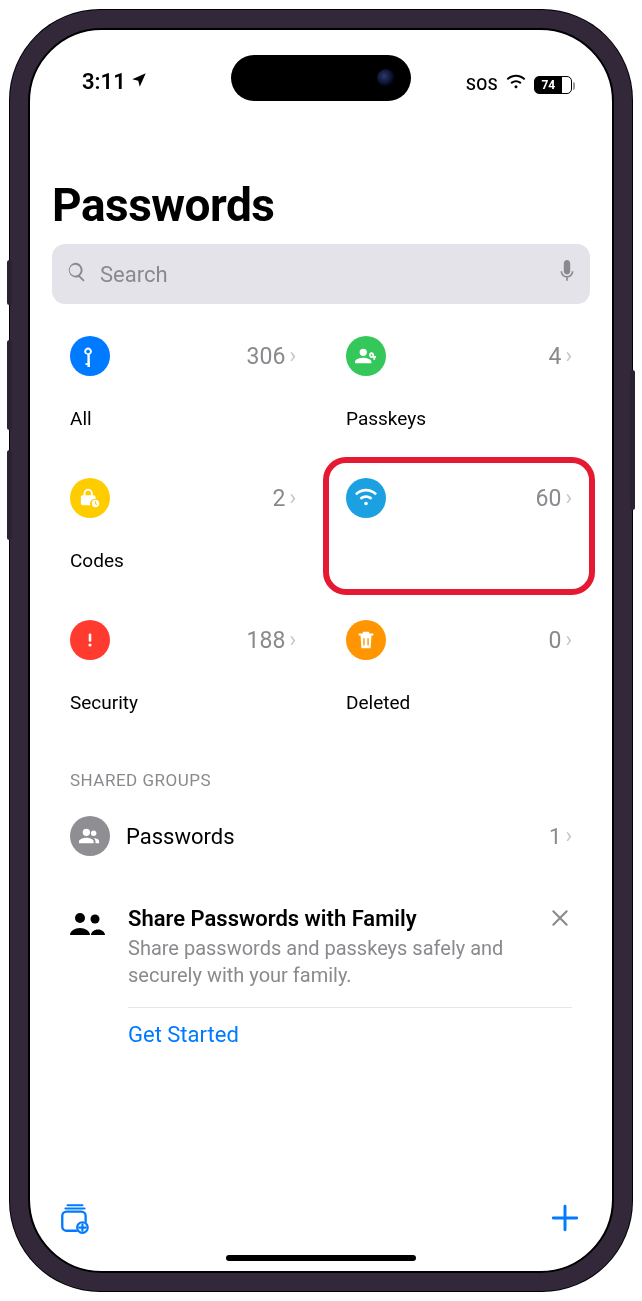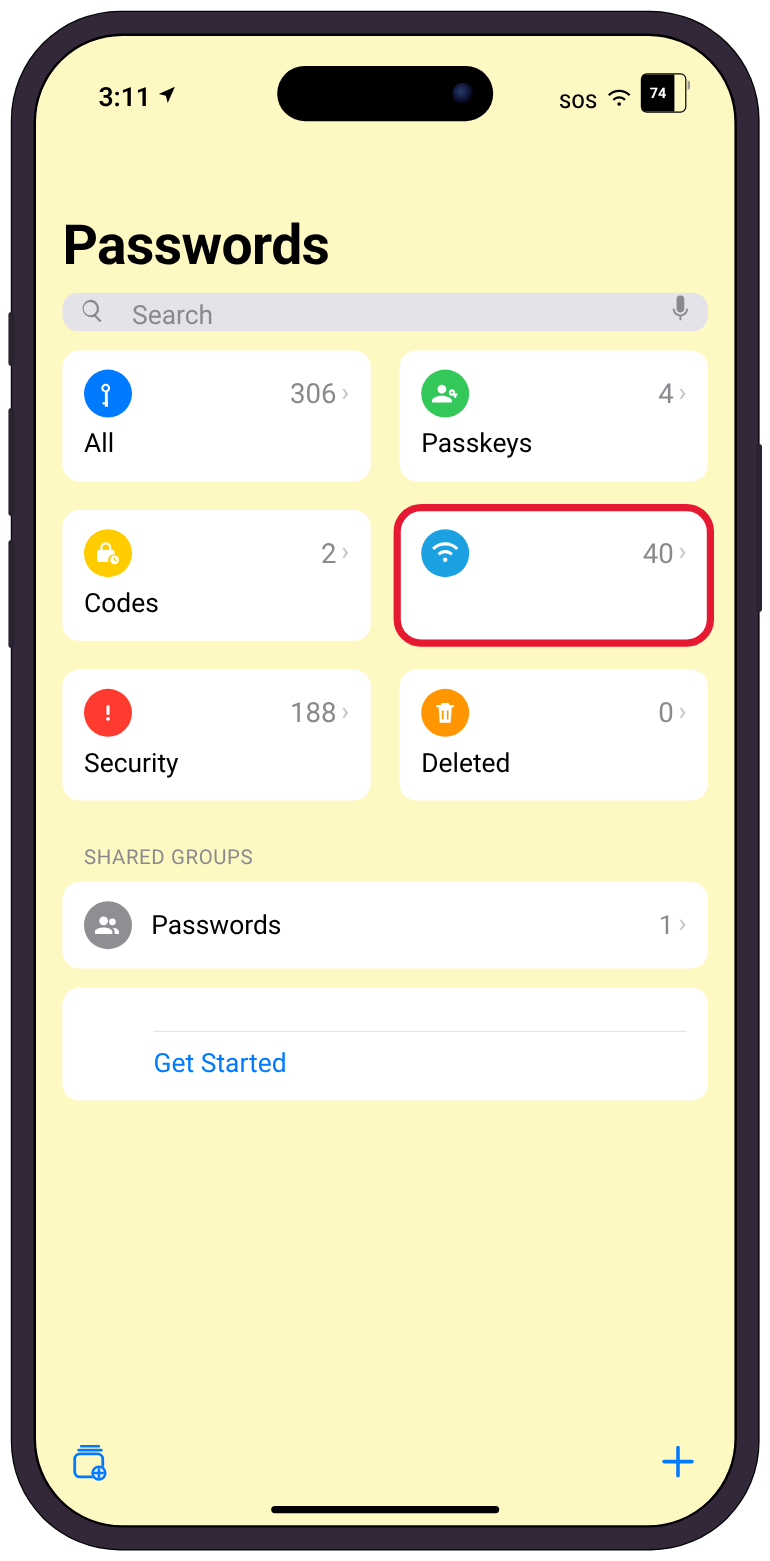--- a/index.html
+++ b/index.html
@@ -1,46 +1,46 @@
 <!DOCTYPE html>
 <html><head>
   <meta charset="utf-8">
   <style>
     * { margin: 0; padding: 0; box-sizing: border-box; font-family: -apple-system, BlinkMacSystemFont, "Segoe UI", Roboto, Helvetica, Arial, sans-serif; }
     body { background: #fff; display: flex; justify-content: center; padding: 10px; }
     .phone { width: 622px; height: 1281px; border-radius: 90px; background: #32283a; padding: 18px; position: relative; box-shadow: 0 0 0 1px #000; }
-    .phone-inner { width: 100%; height: 100%; border-radius: 74px; background: #fef9c3; overflow: hidden; position: relative; border: 2px solid #000; }
+    .phone-inner { width: 100%; height: 100%; border-radius: 74px; background: #ffffff; overflow: hidden; position: relative; border: 2px solid #000; }
     .side-btn { position: absolute; background: #2a2230; border-radius: 3px; }
     .sb1 { left: -3px; top: 250px; width: 5px; height: 45px; }
     .sb2 { left: -3px; top: 330px; width: 5px; height: 90px; }
     .sb3 { left: -3px; top: 440px; width: 5px; height: 90px; }
     .sb4 { right: -3px; top: 360px; width: 5px; height: 140px; }
     .island { position: absolute; top: 25px; left: 50%; transform: translateX(-50%); width: 180px; height: 46px; background: #000; border-radius: 30px; z-index: 10; }
     .island::after { content:""; position:absolute; right:16px; top:50%; transform:translateY(-50%); width:18px; height:18px; border-radius:50%; background: radial-gradient(circle at 40% 40%, #2a3a6a 0%, #0a1030 50%, #000 70%); }
     .status-bar { height: 70px; display: flex; align-items: flex-end; justify-content: space-between; padding: 0 40px 6px 52px; font-size: 22px; font-weight: 600; color: #000; }
     .status-left { display: flex; align-items: center; gap: 4px; }
     .status-right { display: flex; align-items: flex-end; gap: 7px; font-size: 16px; }
     .sos { font-weight: 500; letter-spacing: 0.5px; }
     .battery { display: flex; align-items: center; }
-    .battery-body { width: 38px; height: 33px; border: 1.5px solid #000; border-radius: 5px; position: relative; display:flex; align-items:center;text-decoration:underline; }
+    .battery-body { width: 38px; height: 18px; border: 1.5px solid #000; border-radius: 5px; position: relative; display:flex; align-items:center;text-decoration:underline; }
     .battery-body::after { content: ""; position: absolute; right: -4px; top: 5px; width: 2.5px; height: 8px; background: #999; border-radius: 0 2px 2px 0; }
     .battery-fill { height: 100%; width: 74%; background: #000; border-radius: 3px 0 0 3px; display:flex; align-items:center; justify-content:center; color:#fff; font-size:12px; font-weight:700; }
     .content { padding: 0 22px; }
     .page-title { font-size: 46px; font-weight: 700; color: #000; margin-top: 78px; margin-bottom: 12px; letter-spacing: -0.5px; }
-    .search-bar { background: #e3e3e9; border-radius: 13px; height: 32px; display: flex; align-items: flex-end; padding: 0 14px; gap: 22px; color: #8a8a8e; font-size: 22px; }
+    .search-bar { background: #e3e3e9; border-radius: 13px; height: 60px; display: flex; align-items: center; padding: 0 14px; gap: 12px; color: #8a8a8e; font-size: 22px; }
     .search-bar .mic { margin-left: auto; }
-    .grid { display: grid; grid-template-columns: 1fr 1fr; gap: 24px; margin-top: 16px; }
+    .grid { display: grid; grid-template-columns: 1fr 1fr; gap: 14px; margin-top: 16px; }
     .card { background: #fff; border-radius: 14px; padding: 16px 18px 18px 18px; display: flex; flex-direction: column; gap: 10px; position: relative; }
     .card.highlight { outline: 6px solid #e61932; outline-offset: -1px; border-radius: 18px; }
     .card-top { display: flex; align-items: center; justify-content: space-between; }
     .card-icon { width: 40px; height: 40px; border-radius: 50%; display: flex; align-items: center; justify-content: center; flex-shrink: 0; }
     .card-icon svg { width: 22px; height: 22px; fill: #fff; }
     .card-count { display: flex; align-items: center; color: #8a8a8e; font-size: 23px; gap: 4px; }
     .chevron { color: #c5c5c9; font-size: 22px; line-height: 1; }
-    .card-label { font-size: 22px; color: #000; }
+    .card-label { font-size: 19px; color: #000; margin-top: 21px; }
     .section-label { color: #8a8a8e; font-size: 17px; letter-spacing: 0.5px; margin: 38px 0 10px 18px; }
     .list-row { background: #fff; border-radius: 14px; display: flex; align-items: center; padding: 16px 18px; gap: 16px; }
     .row-icon { width: 40px; height: 40px; border-radius: 50%; background: #8e8e93; display: flex; align-items: center; justify-content: center; }
     .row-icon svg { width: 22px; height: 22px; fill: #fff; }
     .row-label { font-size: 22px; color: #000; }
     .row-count { margin-left: auto; display:flex; align-items:center; gap:4px; color:#8a8a8e; font-size:22px; }
     .share-card { background: #fff; border-radius: 14px; margin-top: 16px; padding: 18px; }
     .share-top { display: flex; gap: 18px; align-items: flex-start; }
     .share-icon { width: 40px; padding-top: 4px; flex-shrink: 0; }
     .share-icon svg { width: 36px; height: 26px; fill: #000; }
@@ -154,21 +154,21 @@
         </div>
 
         <div class="card highlight">
           <div class="card-top">
             <div class="card-icon" style="background:#1ba1e2">
               <svg viewBox="0 0 24 24">
                   <path d="M12 20a2 2 0 110-4 2 2 0 010 4zm-5-6l-2-2c1.9-1.9 4.4-3 7-3s5.1 1.1 7 3l-2 2c-1.3-1.3-3.1-2-5-2s-3.7.7-5 2zM2 9L0 7c3.2-3.2 7.5-5 12-5s8.8 1.8 12 5l-2 2c-2.7-2.7-6.2-4-10-4S4.7 6.3 2 9z"></path>
                 </svg>
             </div>
             <div class="card-count">
-              <span>40</span>
+              <span>60</span>
               <span class="chevron">›</span>
             </div>
           </div>
         </div>
 
         <div class="card">
           <div class="card-top">
             <div class="card-icon" style="background:#ff3b30">
               <svg viewBox="0 0 24 24">
                   <circle cx="12" cy="12" r="11" fill="#ff3b30"></circle>
@@ -209,20 +209,38 @@
             </svg>
         </div>
         <span class="row-label">Passwords</span>
         <div class="row-count">
           <span>1</span>
           <span class="chevron">›</span>
         </div>
       </div>
 
       <div class="share-card">
+        <div class="share-top">
+          <div class="share-icon">
+            <svg viewBox="0 0 36 24">
+                <circle cx="10" cy="7" r="5"></circle>
+                <circle cx="25" cy="8" r="4.5"></circle>
+                <path d="M0 24c0-4 5-7 10-7s10 3 10 7H0zm21 0c0-3 3-5.5 7-5.5s7 2.5 7 5.5H21z"></path>
+              </svg>
+          </div>
+          <div class="share-body">
+            <div class="share-title">Share Passwords with Family</div>
+            <div class="share-desc">Share passwords and passkeys safely and securely with your family.</div>
+          </div>
+          <div class="share-close">
+            <svg width="20" height="20" viewBox="0 0 24 24">
+                <path d="M4 4l16 16M20 4L4 20" stroke="#8a8a8e" stroke-width="2.5" stroke-linecap="round"></path>
+              </svg>
+          </div>
+        </div>
         <div class="share-divider"></div>
         <div class="share-action">Get Started</div>
       </div>
 
     </div>
 
     <div class="toolbar">
       <span>
         <svg viewBox="0 0 32 32">
             <rect x="4" y="10" width="22" height="18" rx="4" fill="none" stroke="#007aff" stroke-width="2.2"></rect>

